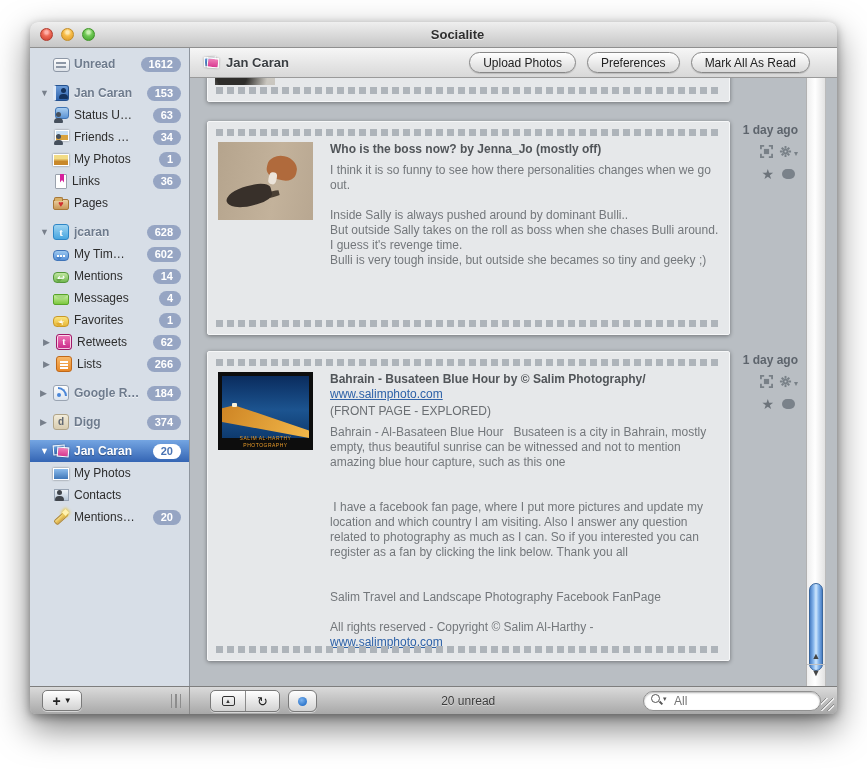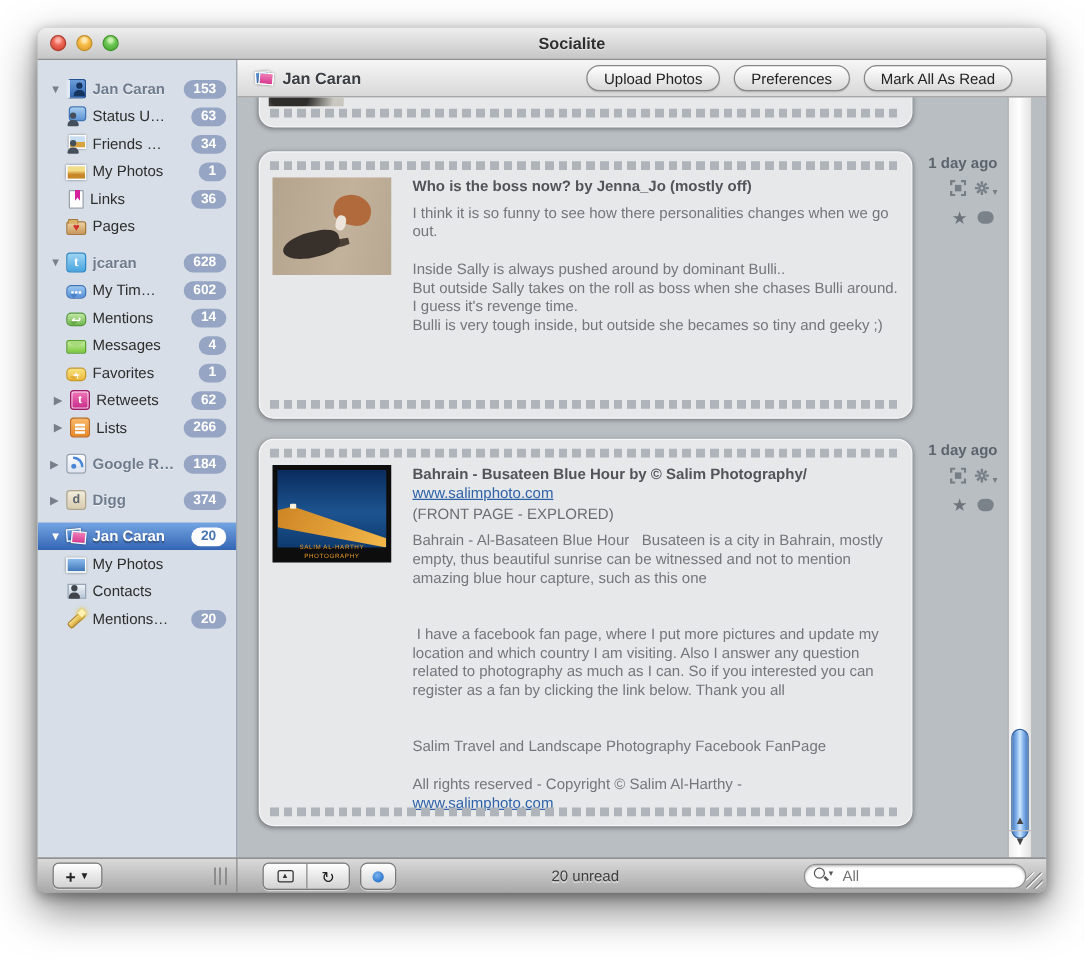--- a/index.html
+++ b/index.html
@@ -87,21 +87,21 @@
   
   .toolbar{height:30px;flex:none;background:linear-gradient(#f6f6f6,#d8d8d8);border-bottom:1px solid #9a9a9a;
     display:flex;align-items:center;padding:0 27px 0 14px;}
   .feedtitle{display:flex;align-items:center;gap:7px;font-size:13px;font-weight:bold;color:#3a3e42;text-shadow:0 1px 0 rgba(255,255,255,.7);}
   .tb-spacer{flex:1;}
   .pillbtn{height:21px;padding:0 13px;border:1px solid #878787;border-radius:11px;background:linear-gradient(#ffffff,#d9d9d9);
     font-size:12px;color:#222;font-family:"Liberation Sans",sans-serif;box-shadow:0 1px 1px rgba(0,0,0,.15);margin-left:11px;cursor:default;}
   
   .feed{flex:1;background:#b9bec3;position:relative;overflow:hidden;padding-left:17px;}
   .feedrow{display:flex;align-items:flex-start;}
-  .card{width:523px;background:#e6e8ea;border:1px solid #f6f7f8;border-radius:12px;box-shadow:0 1px 4px rgba(0,0,0,.4);
+  .card{width:523px;background:#e6e8ea;border:1px solid #f6f7f8;border-radius:2px;box-shadow:0 1px 4px rgba(0,0,0,.4);
     display:flex;flex-direction:column;padding:5px 7px;}
   .perf{height:7px;flex:none;margin:2px 1px;background:repeating-linear-gradient(90deg,#aeb4ba 0 7px,transparent 7px 11px);}
   .cardbody{flex:1;display:flex;gap:17px;padding:4px 3px;min-height:0;}
   .photo{width:95px;height:78px;flex:none;position:relative;overflow:hidden;}
   .ctext{flex:1;min-width:0;font-size:12px;line-height:15px;color:#73777b;}
   .ctitle{font-weight:bold;color:#515559;}
   .clink{font-weight:normal;color:#2e62a8;text-decoration:underline;display:inline-block;}
   .csub{color:#6a6e72;margin-top:2px;}
   .cbody{white-space:pre-wrap;margin-top:6px;}
   .gutter{width:76px;flex:none;padding:2px 8px 0 0;display:flex;flex-direction:column;align-items:flex-end;}
@@ -170,20 +170,26 @@
         <span class="light red"></span>
         <span class="light yellow"></span>
         <span class="light green"></span>
       </div>
       <span class="title">Socialite</span>
     </div>
 
     <div class="bodyrow">
 
       <div class="sidebar">
+        <div class="sr lvl0 group">
+          <span class="tri"></span>
+          <span class="ic ic-inbox"></span>
+          <span class="lbl">Unread</span>
+          <span class="badge">1612</span>
+        </div>
         <div class="gap"></div>
         <div class="sr lvl0 group">
           <span class="tri open"></span>
           <span class="ic ic-fbbook">
               <i class="p"></i>
             </span>
           <span class="lbl">Jan Caran</span>
           <span class="badge">153</span>
         </div>
         <div class="sr lvl1">

